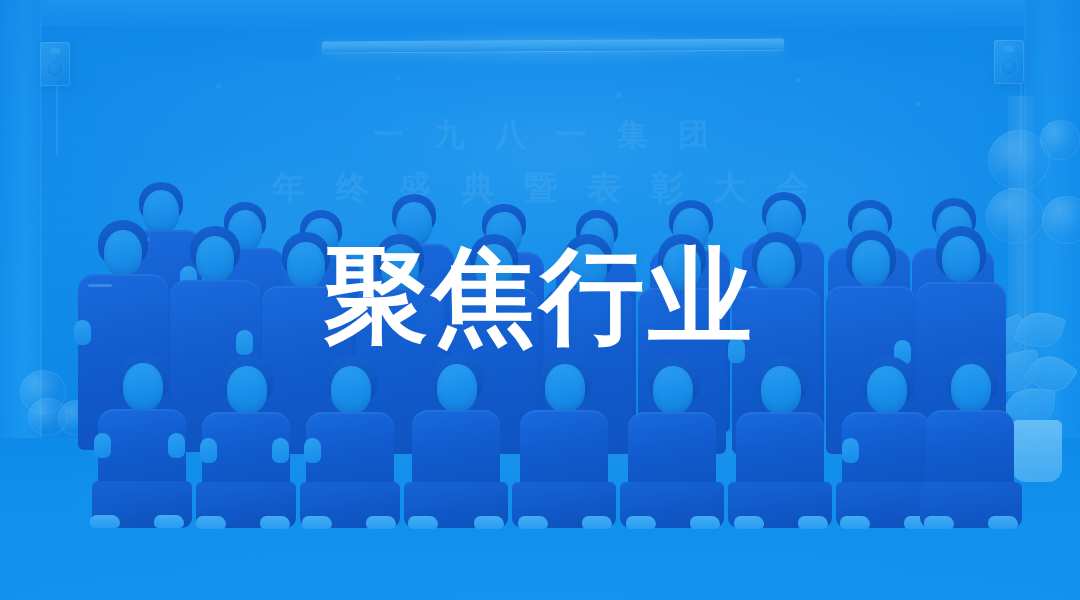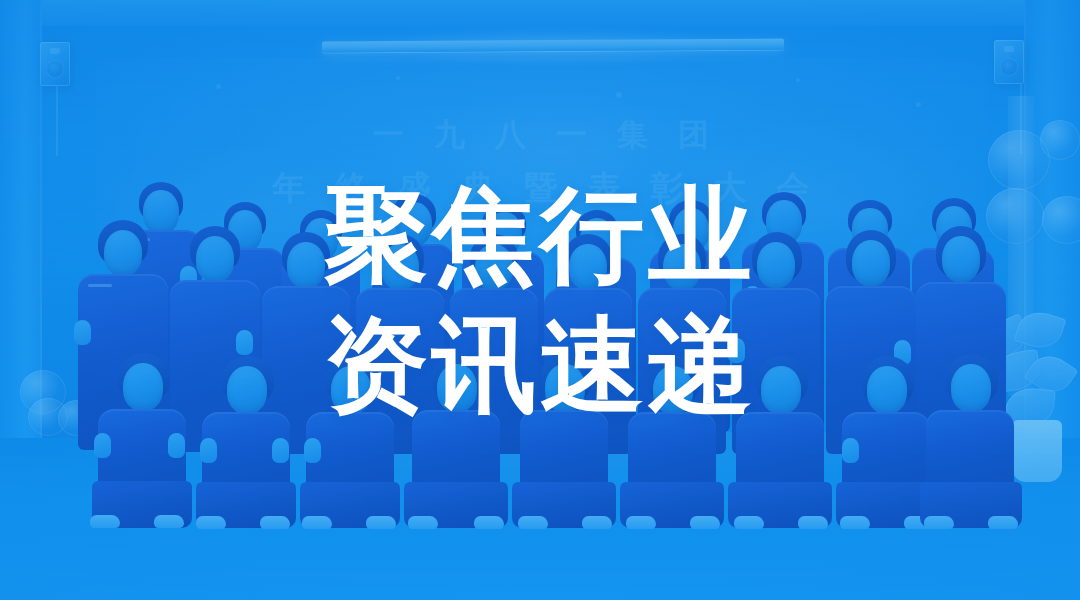--- a/index.html
+++ b/index.html
@@ -541,16 +541,15 @@
 
     </div>
 
     <div class="tint"></div>
     <div class="tint2"></div>
     <div class="vignette"></div>
   </div>
 
   <div class="headline">
     <div class="headline-line hl-1">聚焦行业</div>
-    <div class="headline-line hl-2">资讯速递</div>
   </div>
 
 </div>
 
 </body></html>

